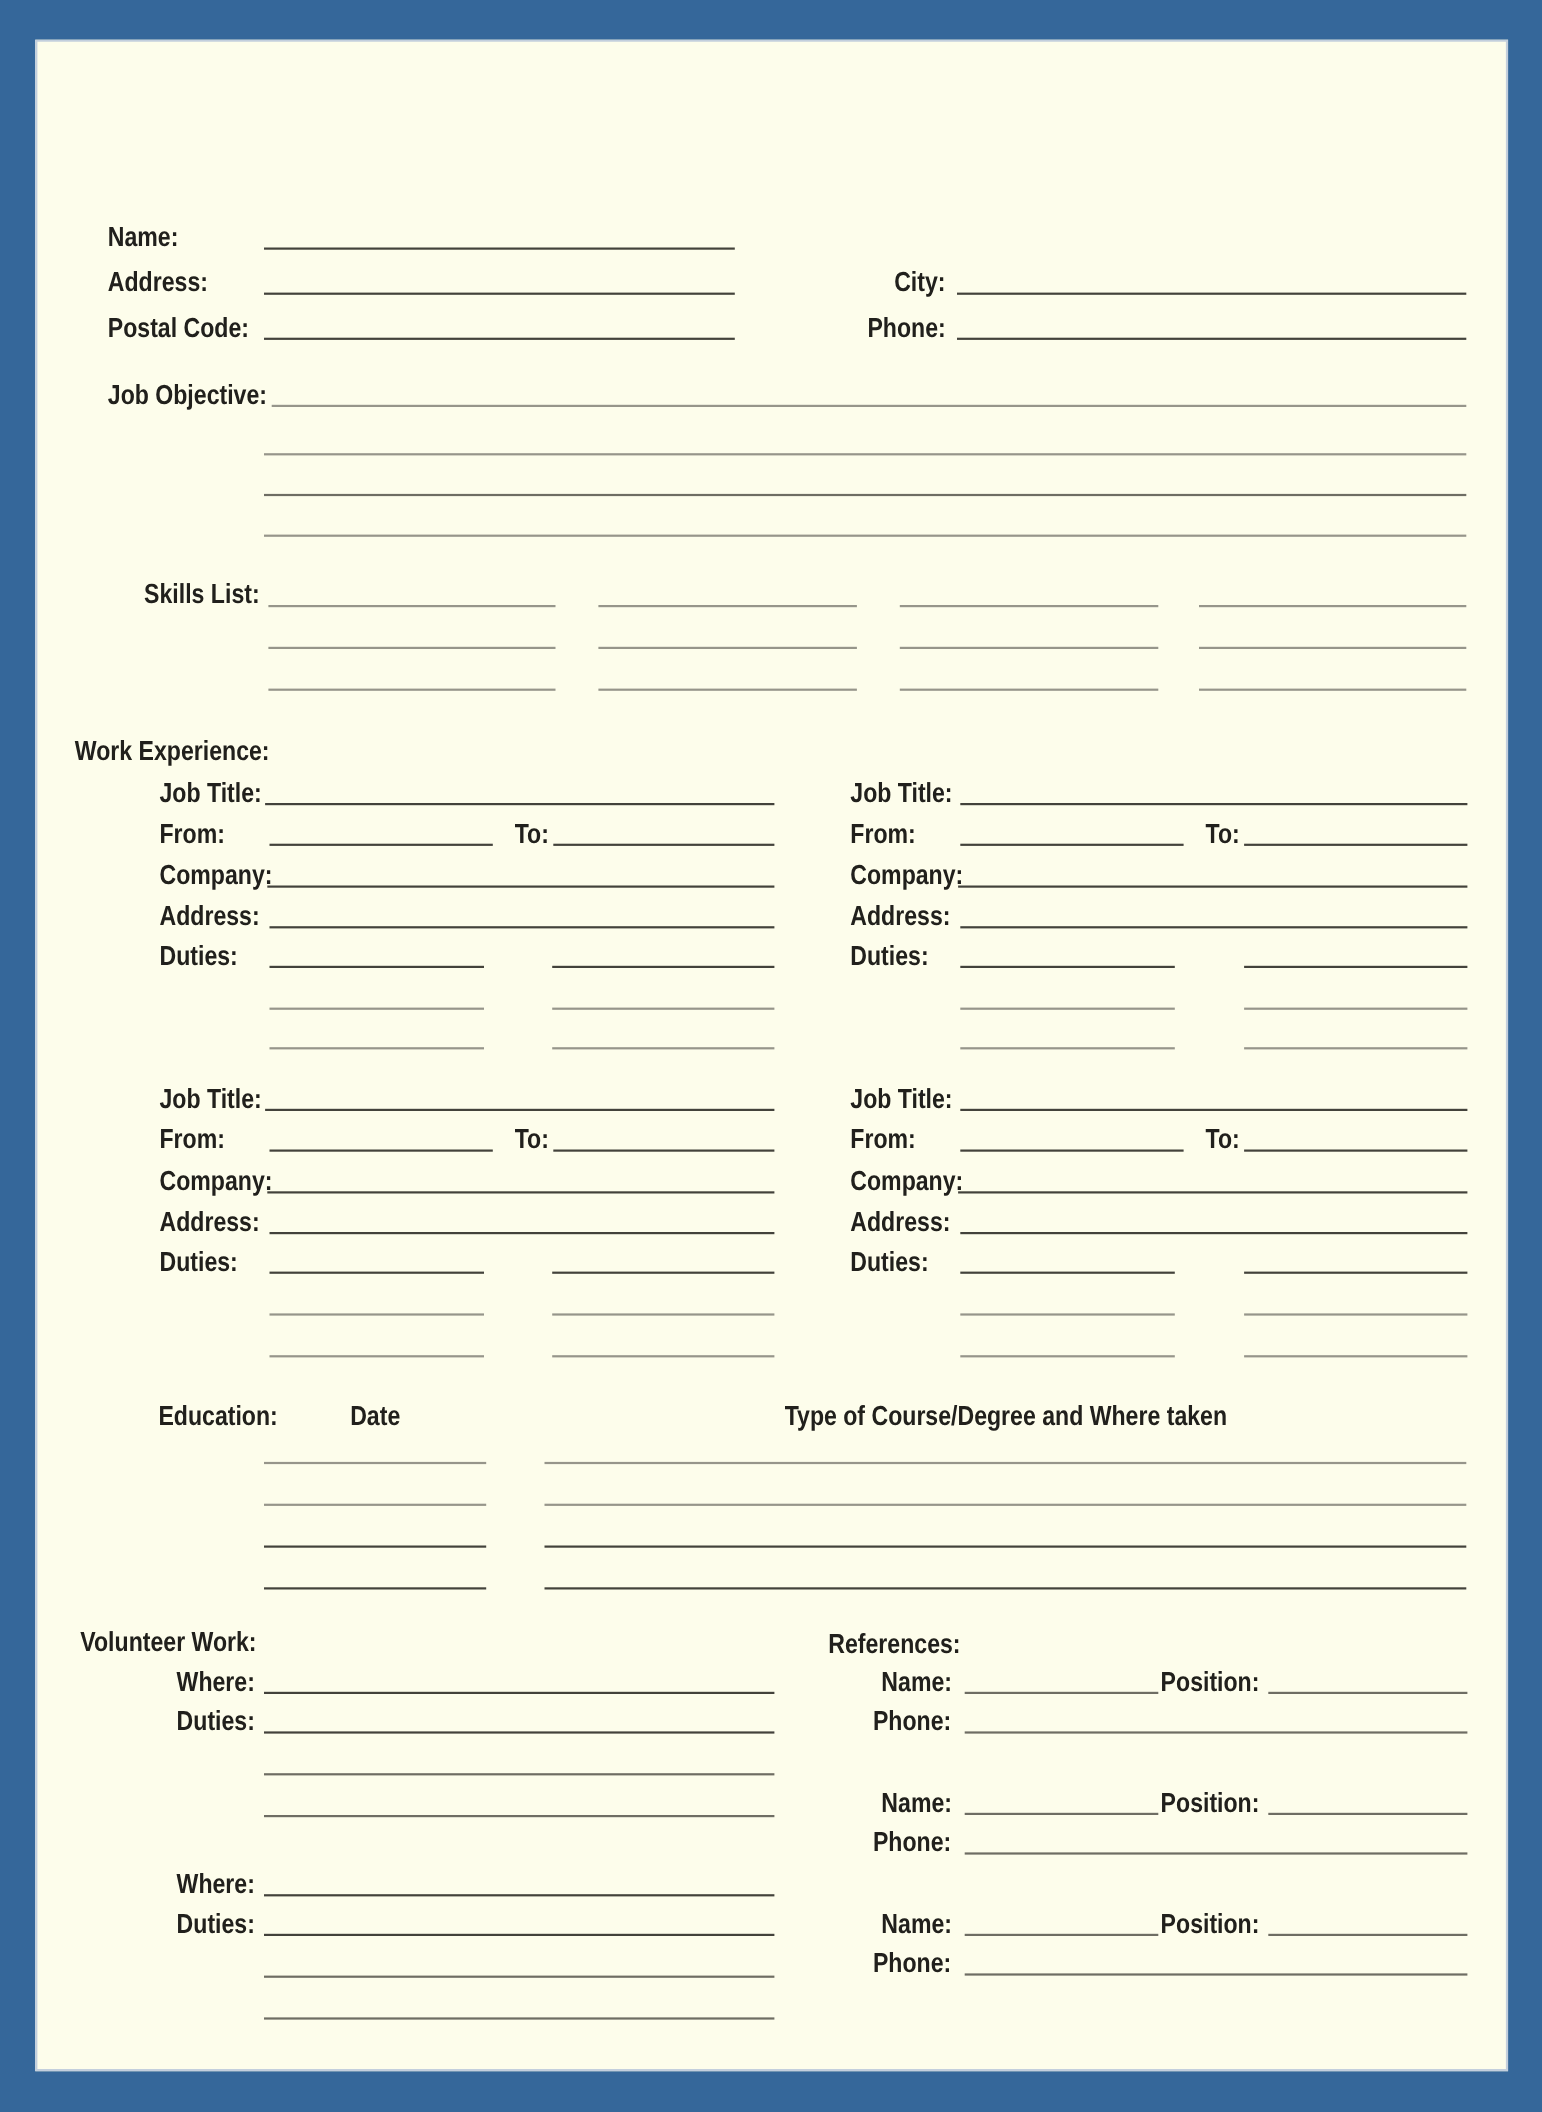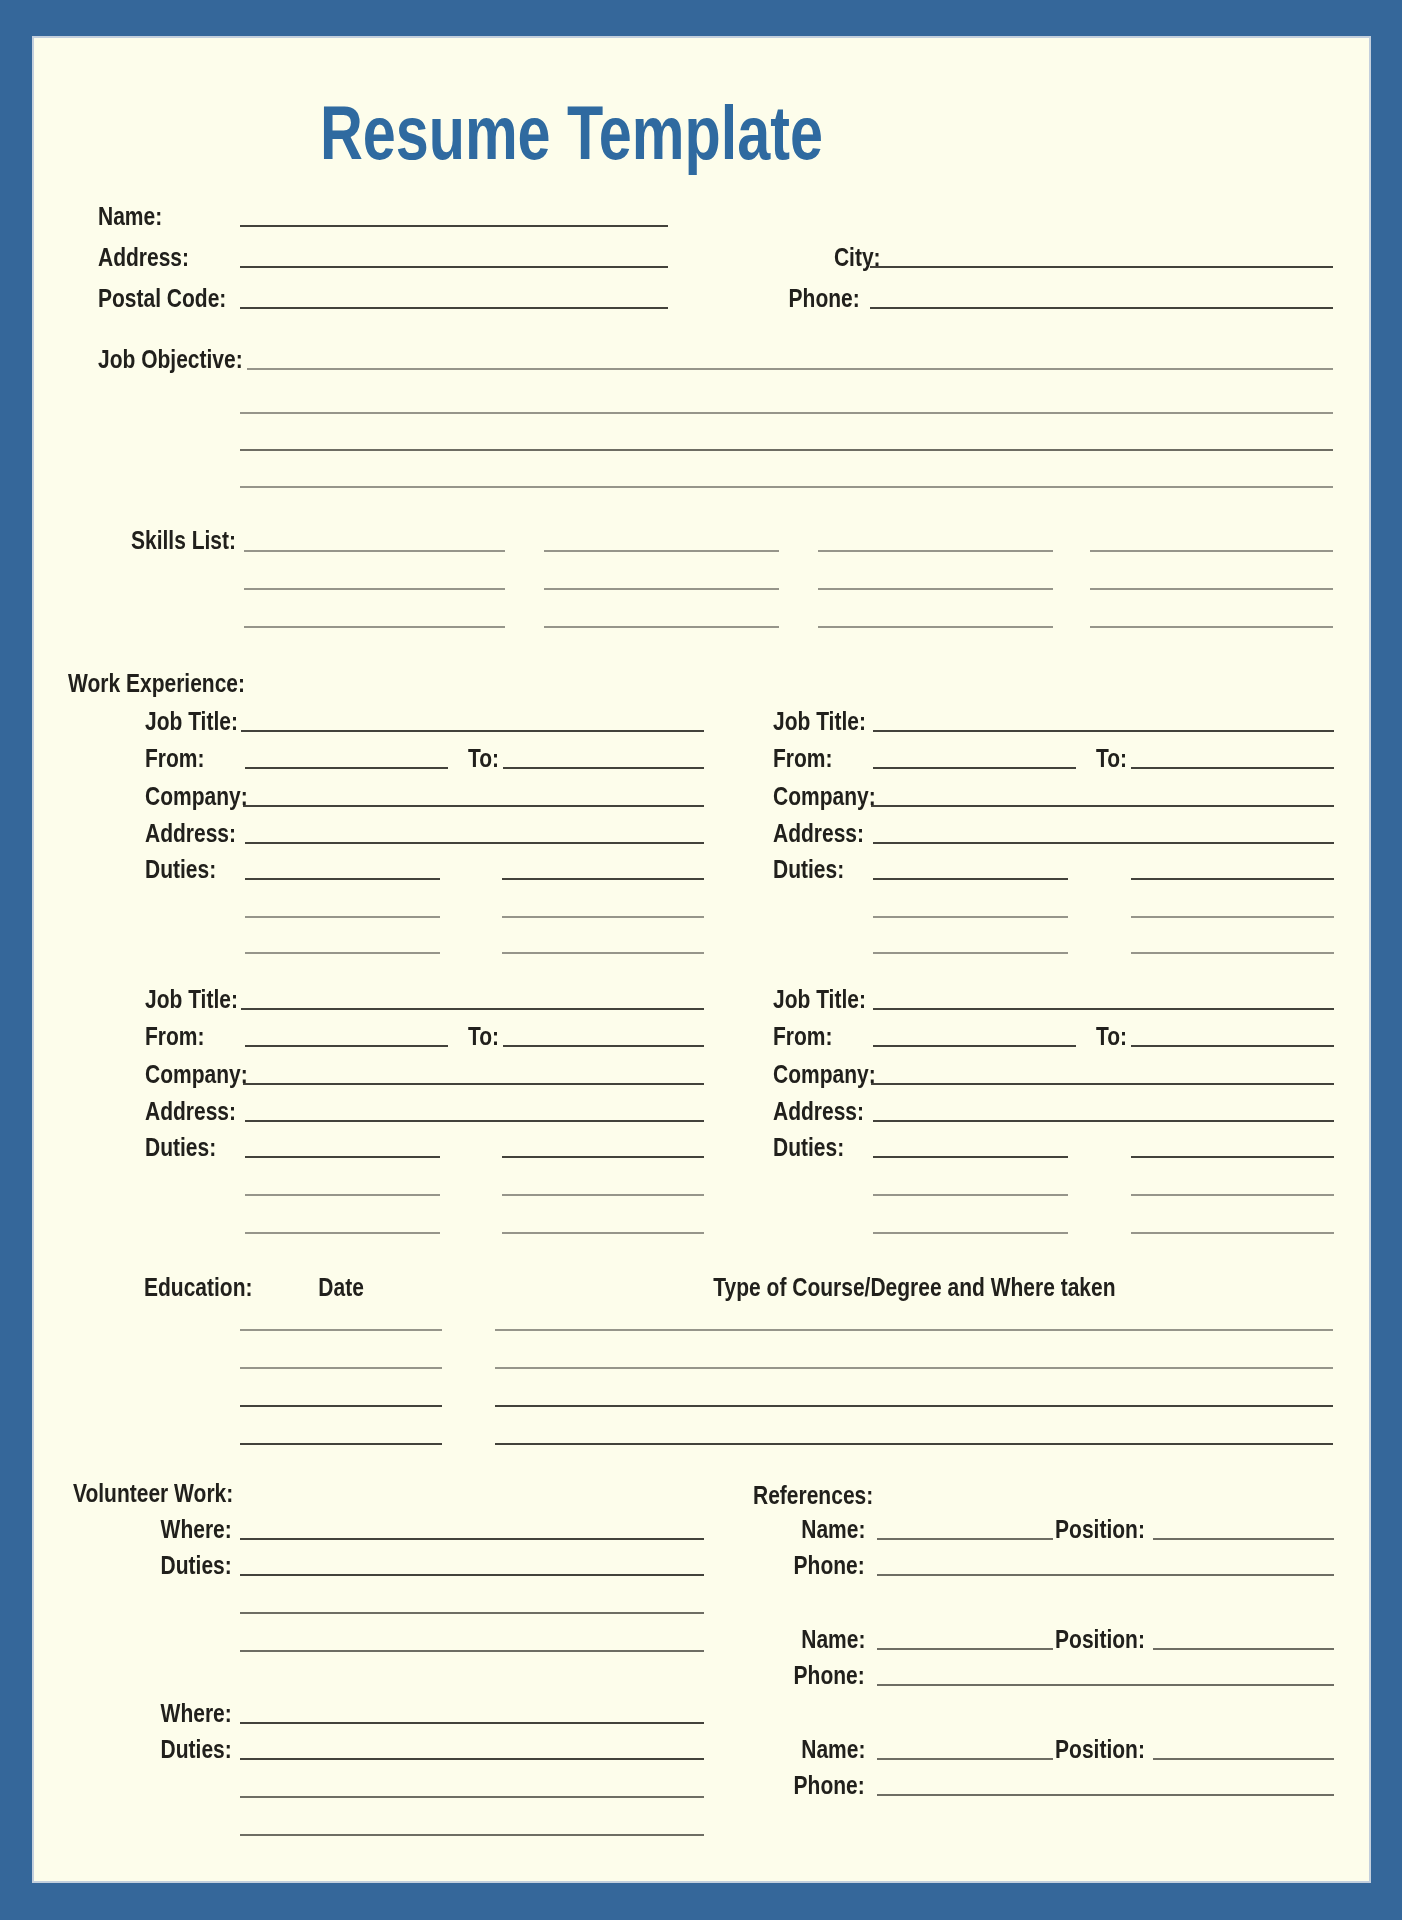--- a/index.html
+++ b/index.html
@@ -17,33 +17,32 @@
   .ln{position:absolute;height:0;border-top:2px solid #43423b;}
   .ln.m{border-top-color:#6e6d63;}
   .ln.s{border-top-color:#96958a;}
 </style>
 </head>
 <body>
 
 <div class="canvas">
   <div class="sheet"></div>
 
-  <h1 class="title"><span>Resume Template</span></h1>
 
   <div>
     <div class="lab" style="left:98px;top:203px"><span>Name:</span></div>
     <div class="ln" style="left:240px;top:225px;width:428px"></div>
 
     <div class="lab" style="left:98px;top:244px"><span>Address:</span></div>
     <div class="ln" style="left:240px;top:266px;width:428px"></div>
 
     <div class="lab" style="left:98px;top:285px"><span>Postal Code:</span></div>
     <div class="ln" style="left:240px;top:307px;width:428px"></div>
 
-    <div class="lab r" style="right:521px;top:244px"><span>City:</span></div>
+    <div class="lab r" style="right:542px;top:244px"><span>City:</span></div>
     <div class="ln" style="left:870px;top:266px;width:463px"></div>
 
     <div class="lab r" style="right:542px;top:285px"><span>Phone:</span></div>
     <div class="ln" style="left:870px;top:307px;width:463px"></div>
   </div>
 
   <div>
     <div class="lab" style="left:98px;top:346px"><span>Job Objective:</span></div>
     <div class="ln s" style="left:247px;top:368px;width:1086px"></div>
     <div class="ln s" style="left:240px;top:412px;width:1093px"></div>

